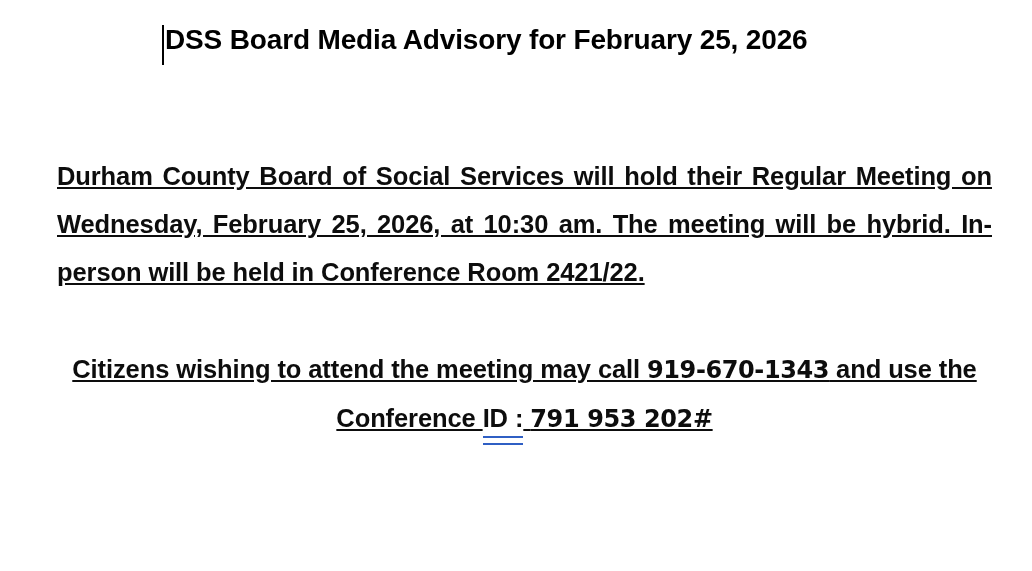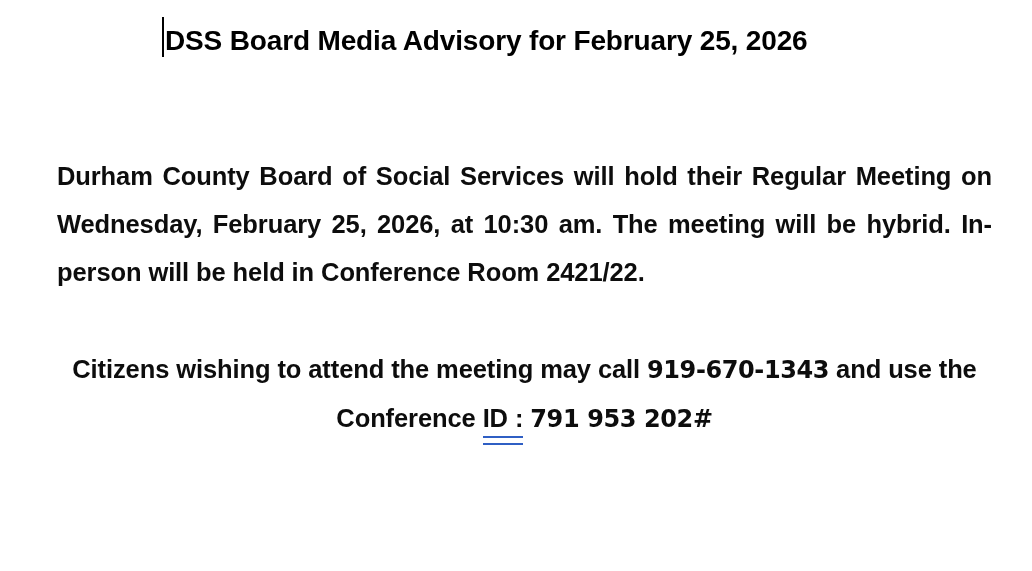--- a/index.html
+++ b/index.html
@@ -20,25 +20,25 @@
     position: relative;
     width: 1032px;
     height: 571px;
     background: #ffffff;
   }
 
   
   .title-line {
     position: absolute;
     left: 162px;
-    top: 11px;
+    top: 25px;
     width: 760px;
     height: 46px;
     display: flex;
-    align-items: flex-end;
+    align-items: flex-start;
     white-space: nowrap;
   }
   .caret {
     display: inline-block;
     width: 2px;
     height: 40px;
     background: #000000;
     margin-right: 1px;
     flex: 0 0 auto;
   }
@@ -58,20 +58,21 @@
     width: 935px;
   }
 
   .para {
     font-size: 25.5px;
     font-weight: 700;
     line-height: 48px;
     color: #0d0d0d;
     letter-spacing: -0.1px;
     margin: 0;
+    text-decoration: underline;
   }
   .para.justify {
     text-align: justify;
     text-align-last: left;
   }
   .para.left {
     text-align: center;
   }
 
   .para-gap {

